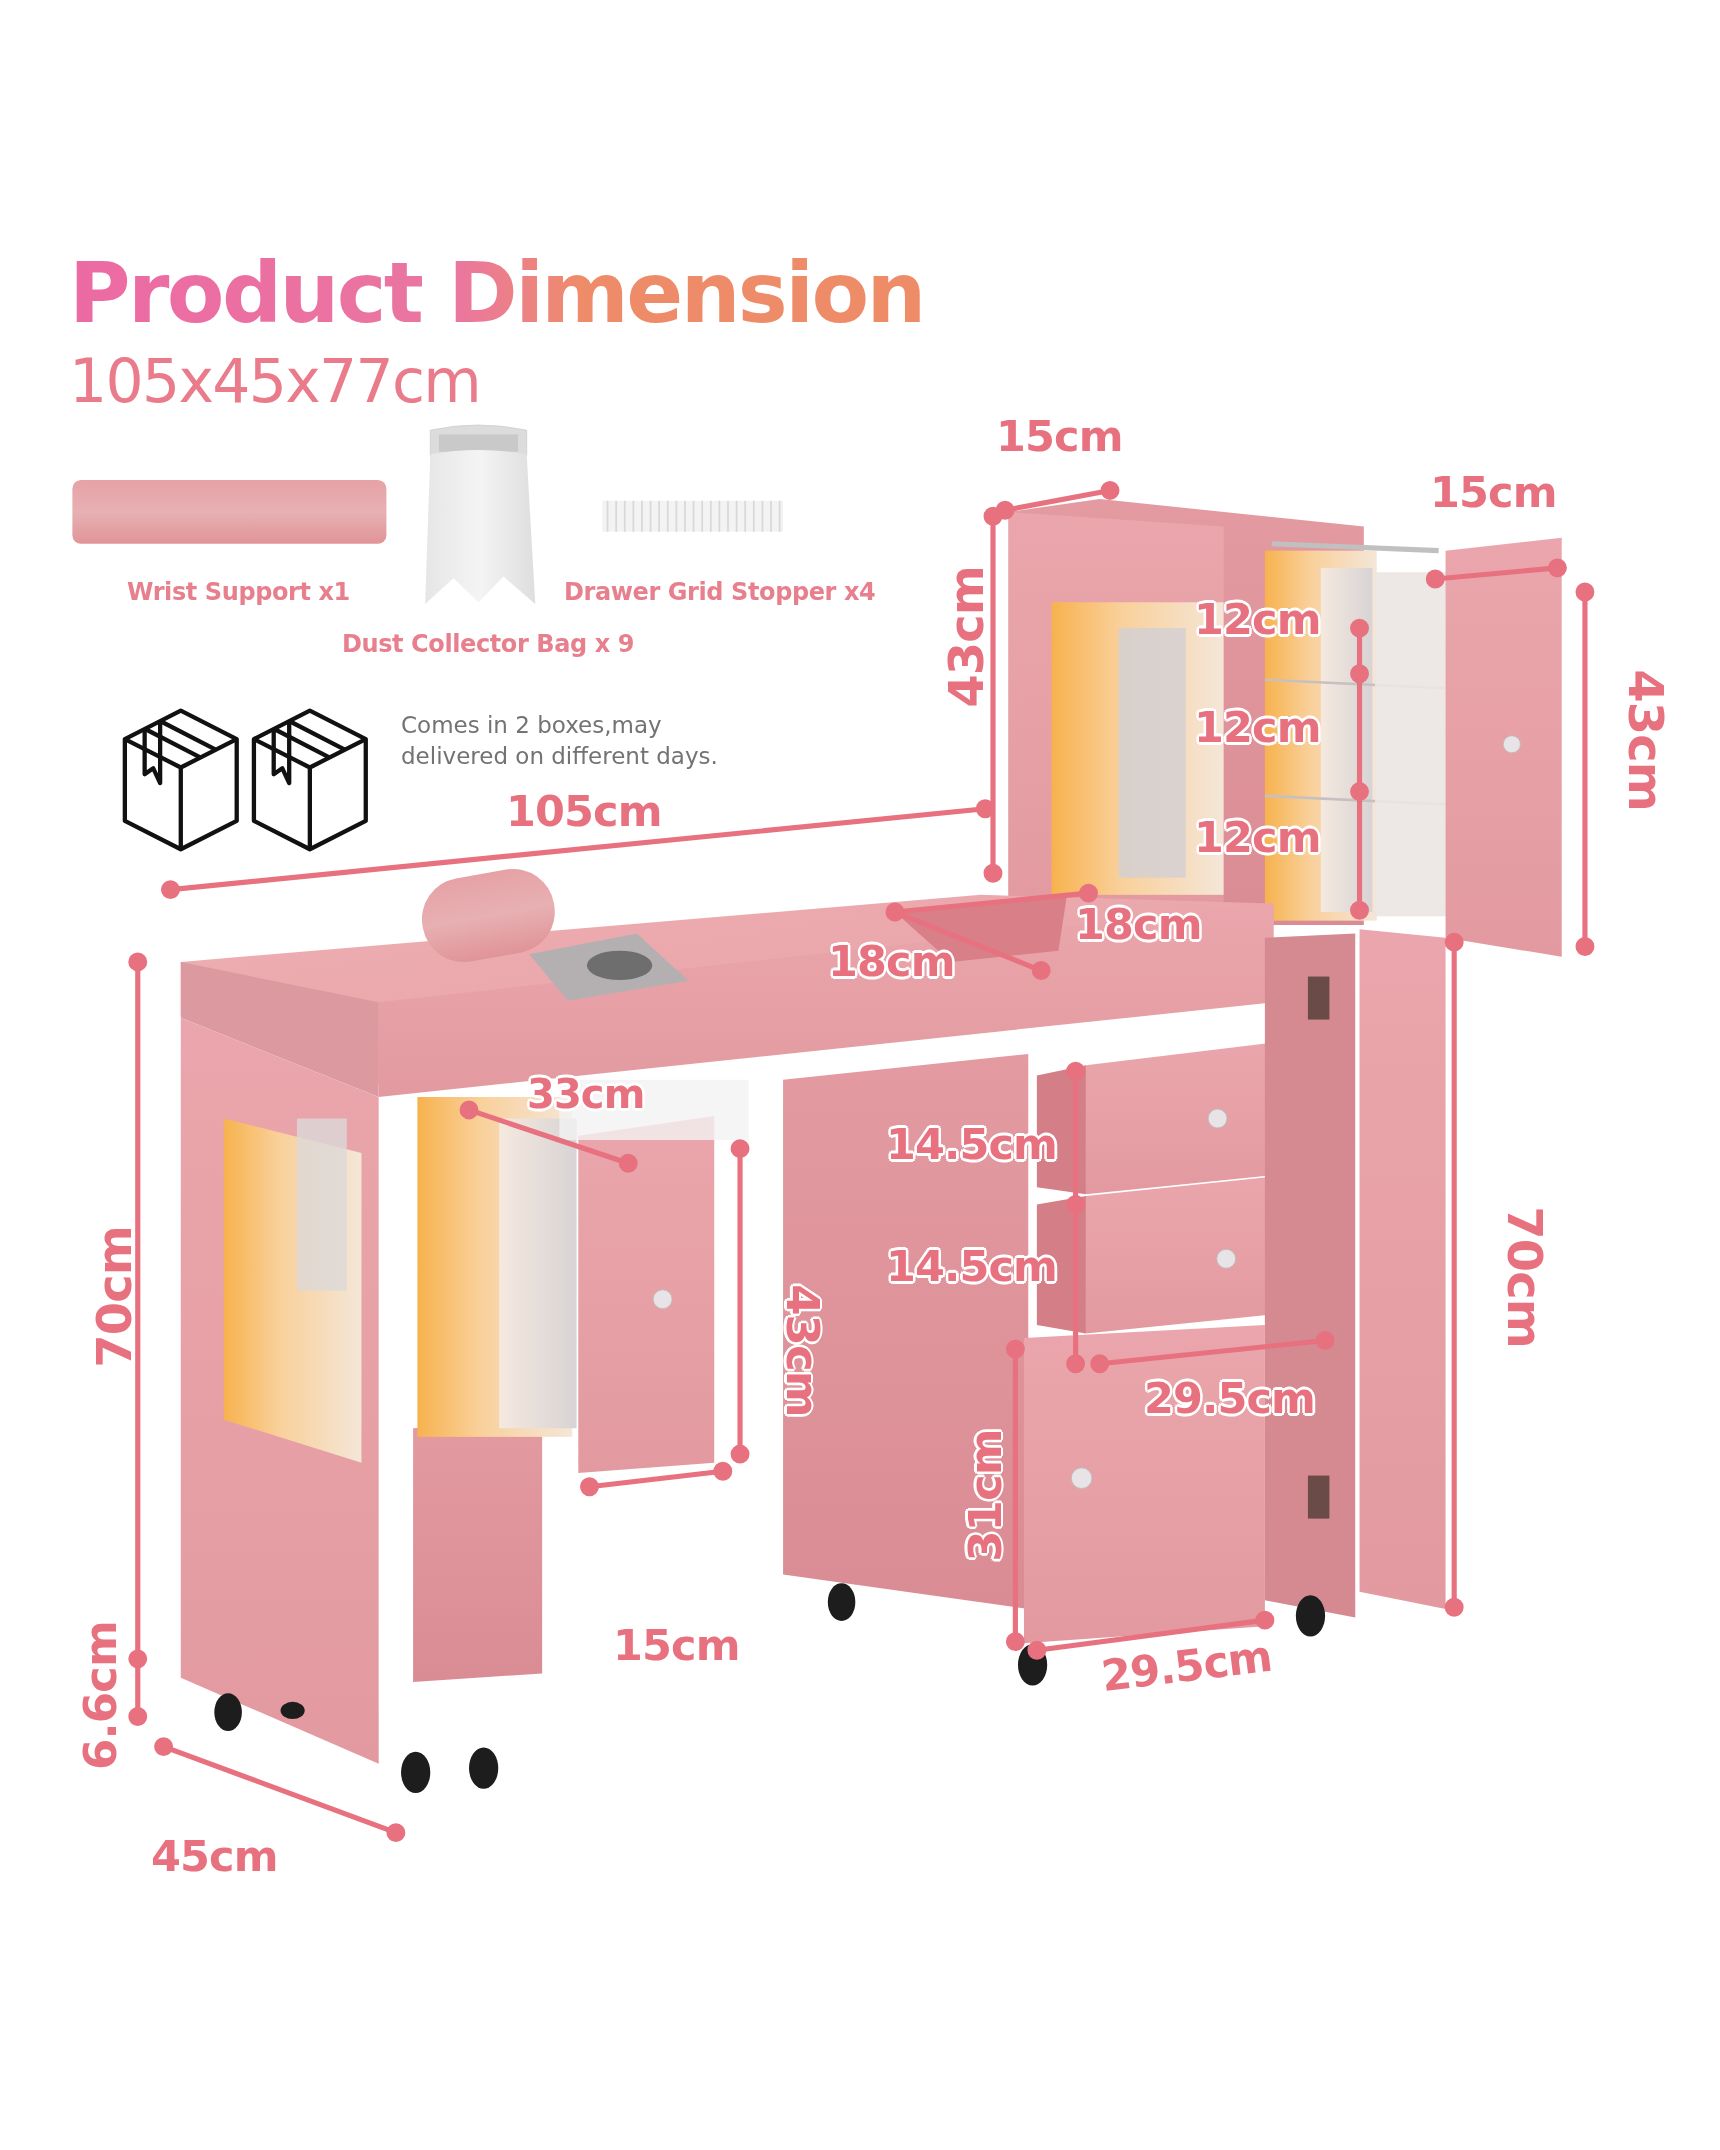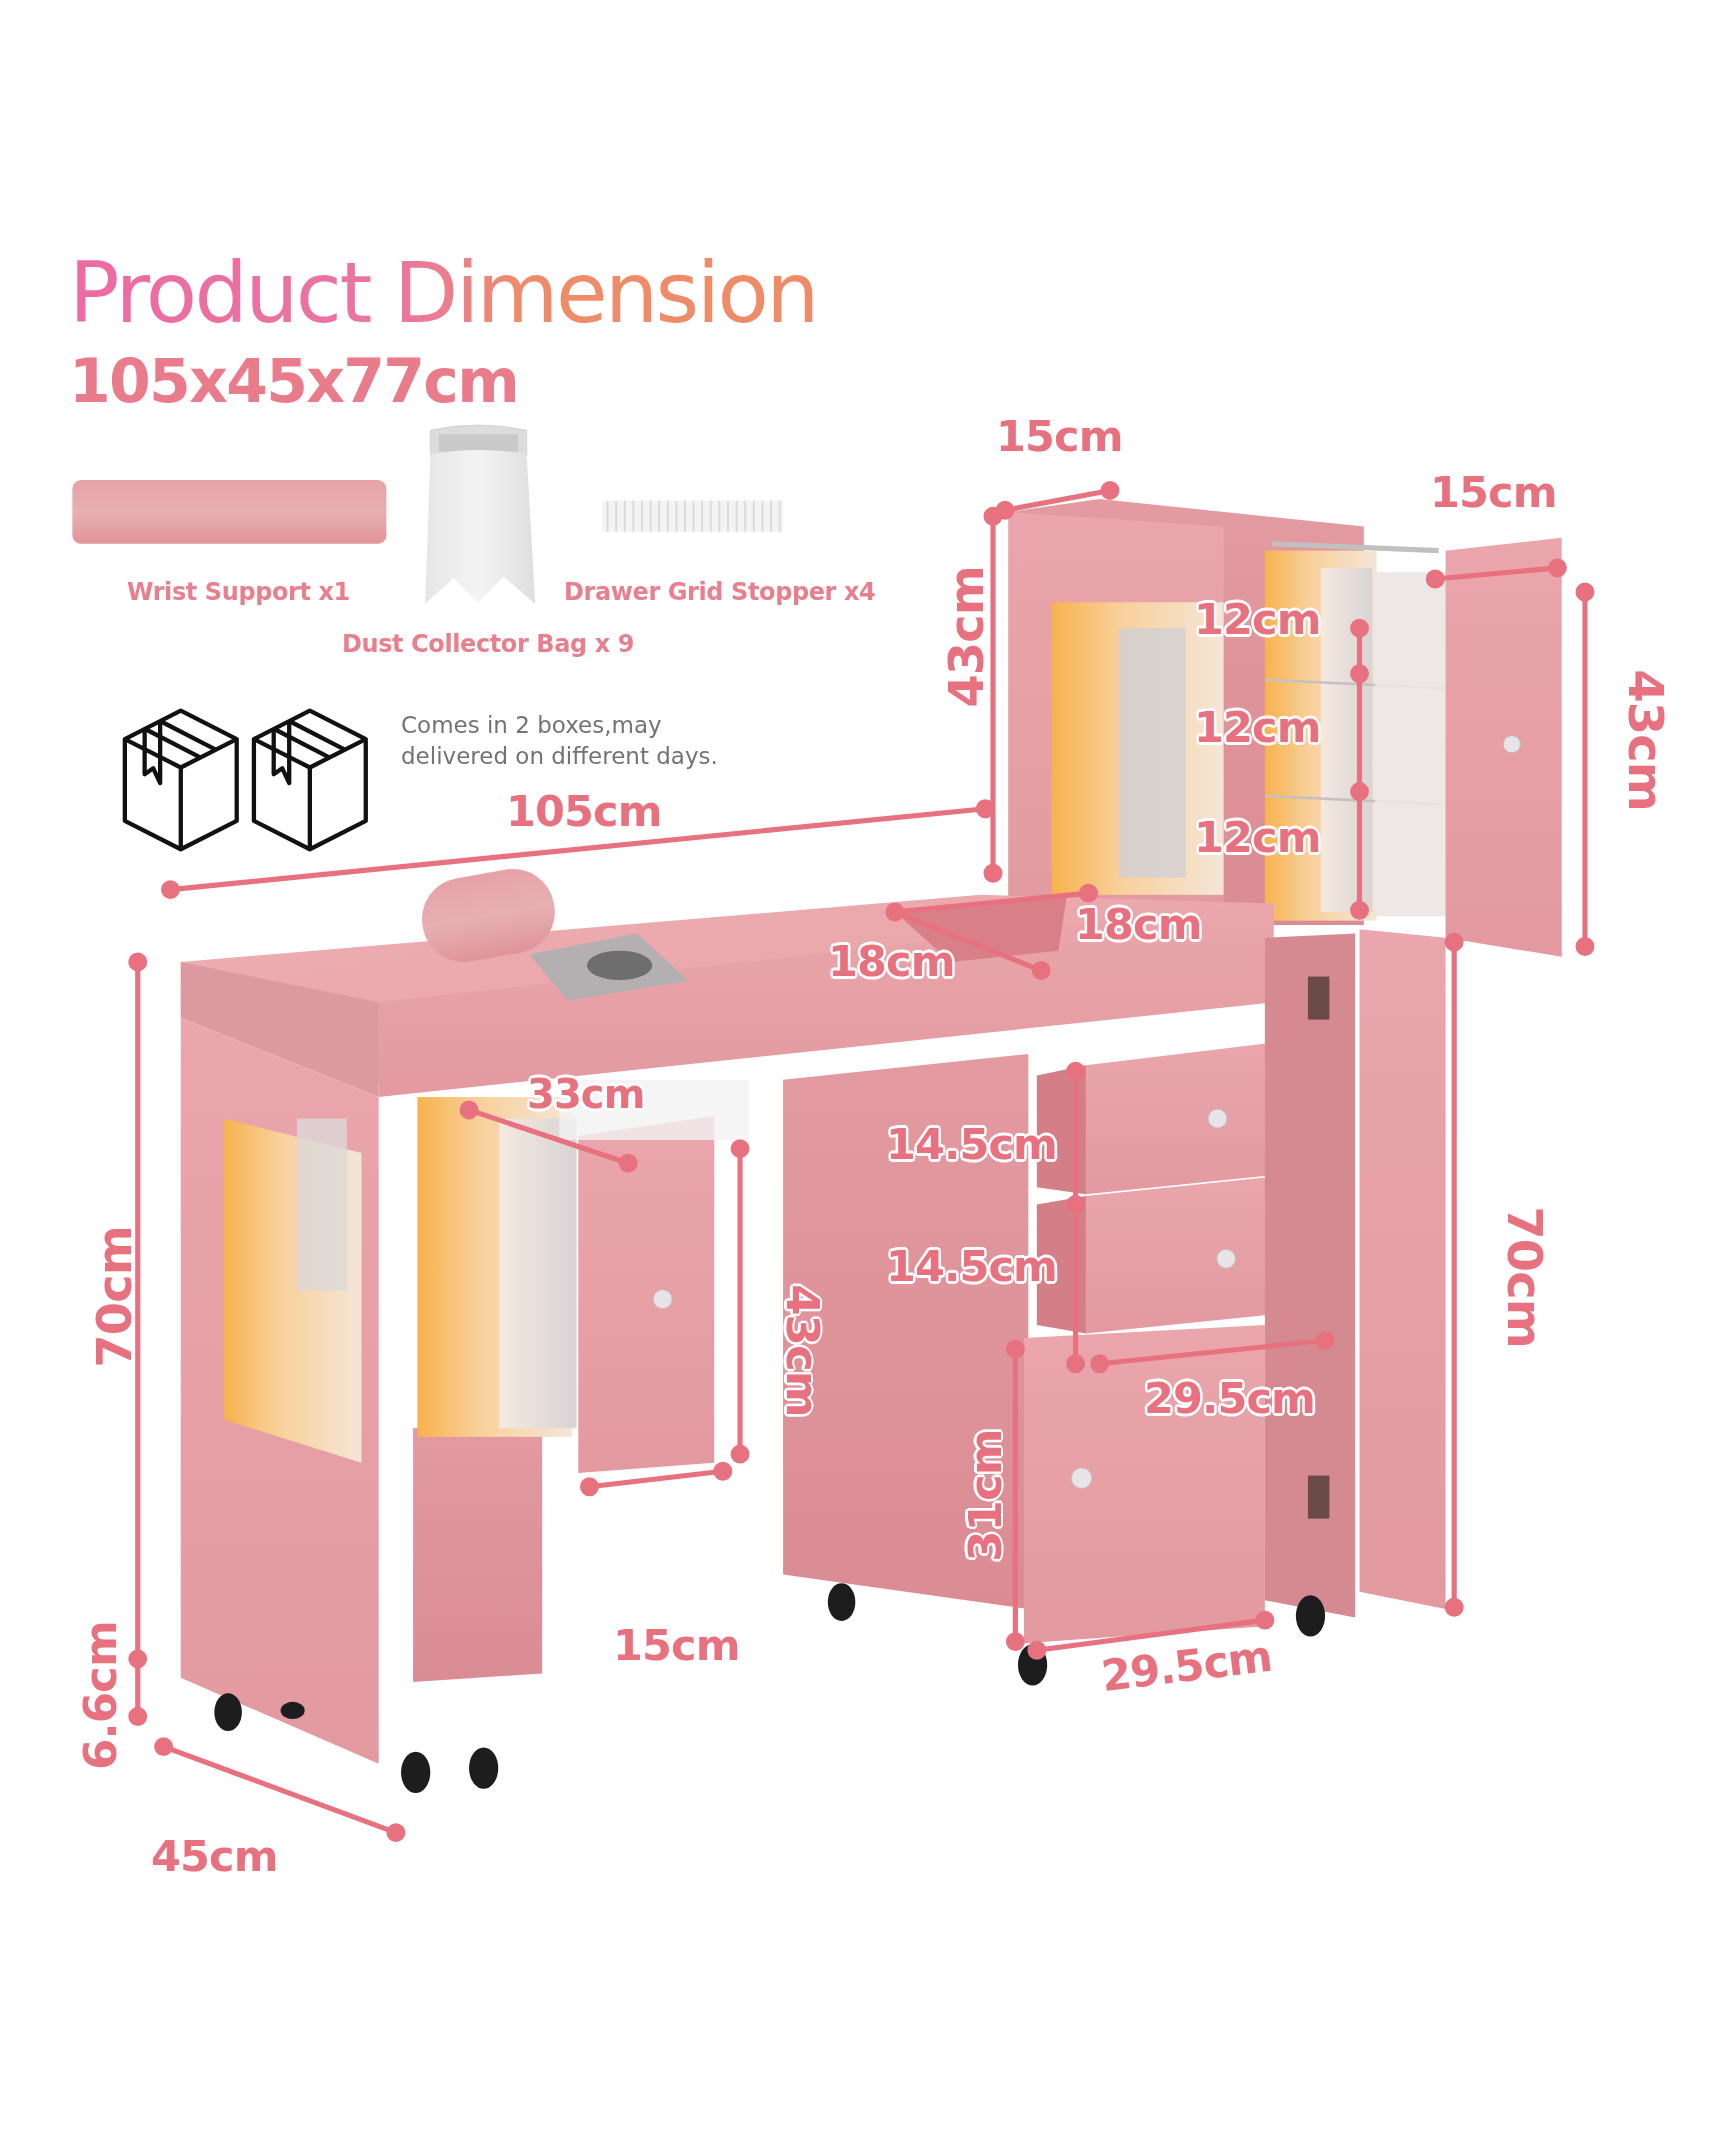--- a/index.html
+++ b/index.html
@@ -1,21 +1,21 @@
 <!DOCTYPE html>
 <html style="font-size:13.8px"><head>
 <meta charset="utf-8">
 <style>
   html,body{margin:0;padding:0;background:#ffffff;}
   body{width:1721px;height:2151px;position:relative;overflow:hidden;font-family:"DejaVu Sans","Liberation Sans",sans-serif;}
   .abs{position:absolute;}
-  #title{left:69px;top:251px;font-size:84px;font-weight:normal;letter-spacing:-2.6px;line-height:1;
+  #title{left:69px;top:251px;font-size:84px;font-weight:bold;letter-spacing:-2.6px;line-height:1;
     background:linear-gradient(90deg,#ec6aa3 0%,#ea76a0 45%,#ee8c6a 60%,#ee8c68 100%);
     -webkit-background-clip:text;background-clip:text;color:transparent;white-space:nowrap;}
-  #subtitle{left:69px;top:351px;font-size:60px;font-weight:bold;letter-spacing:-1.7px;color:#ea7b8b;line-height:1;white-space:nowrap;}
+  #subtitle{left:69px;top:351px;font-size:60px;font-weight:normal;letter-spacing:-1.7px;color:#ea7b8b;line-height:1;white-space:nowrap;}
   .acc-label{font-size:24px;font-weight:bold;color:#e87f8d;white-space:nowrap;letter-spacing:-0.4px;text-align:center;}
   .note{font-size:23px;color:#737373;line-height:31px;white-space:nowrap;}
   .dim{font-weight:bold;color:#e8717f;white-space:nowrap;line-height:1;letter-spacing:-0.9px;}
   .dim.out{-webkit-text-stroke:0;text-shadow:
      2.6px 0 #fff,-2.6px 0 #fff,0 2.6px #fff,0 -2.6px #fff,1.7px 1.7px #fff,-1.7px -1.7px #fff,1.7px -1.7px #fff,-1.7px 1.7px #fff;}
   .vert{transform-origin:center center;}
   svg{position:absolute;left:0;top:0;}
 </style>
 </head>
 <body>

